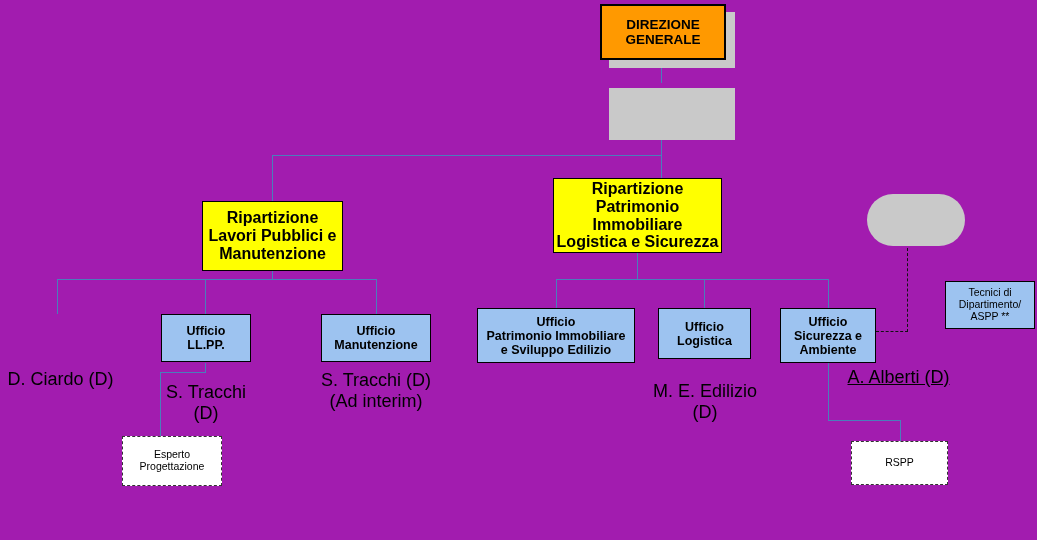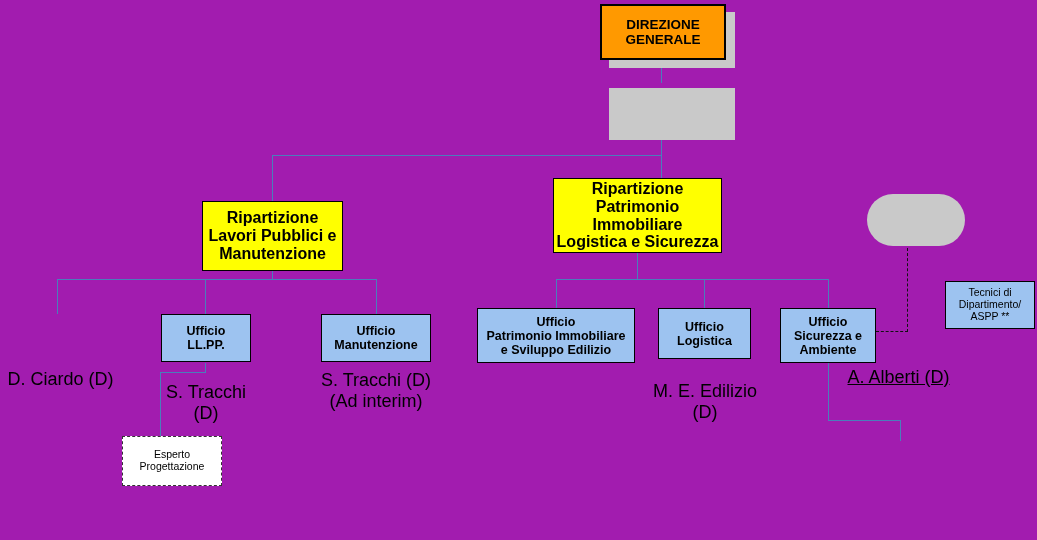--- a/index.html
+++ b/index.html
@@ -207,20 +207,23 @@
     <span class="txt">Tecnici di
 Dipartimento/
 ASPP **</span>
   </div>
 
   <div class="node box-dashed" style="left:122px; top:436px; width:100px; height:50px;">
     <span class="txt">Esperto
 Progettazione</span>
   </div>
 
+  <div class="node box-dashed" style="left:851px; top:441px; width:97px; height:44px;">
+    <span class="txt">RSPP</span>
+  </div>
 
   <div class="caption" style="left:0px; top:369px; width:121px;">D. Ciardo (D)</div>
 
   <div class="caption" style="left:156px; top:382px; width:100px;">S. Tracchi (D)</div>
 
   <div class="caption" style="left:320px; top:370px; width:112px;">S. Tracchi (D)
 (Ad interim)</div>
 
   <div class="caption" style="left:645px; top:381px; width:120px;">M. E. Edilizio (D)</div>
 

